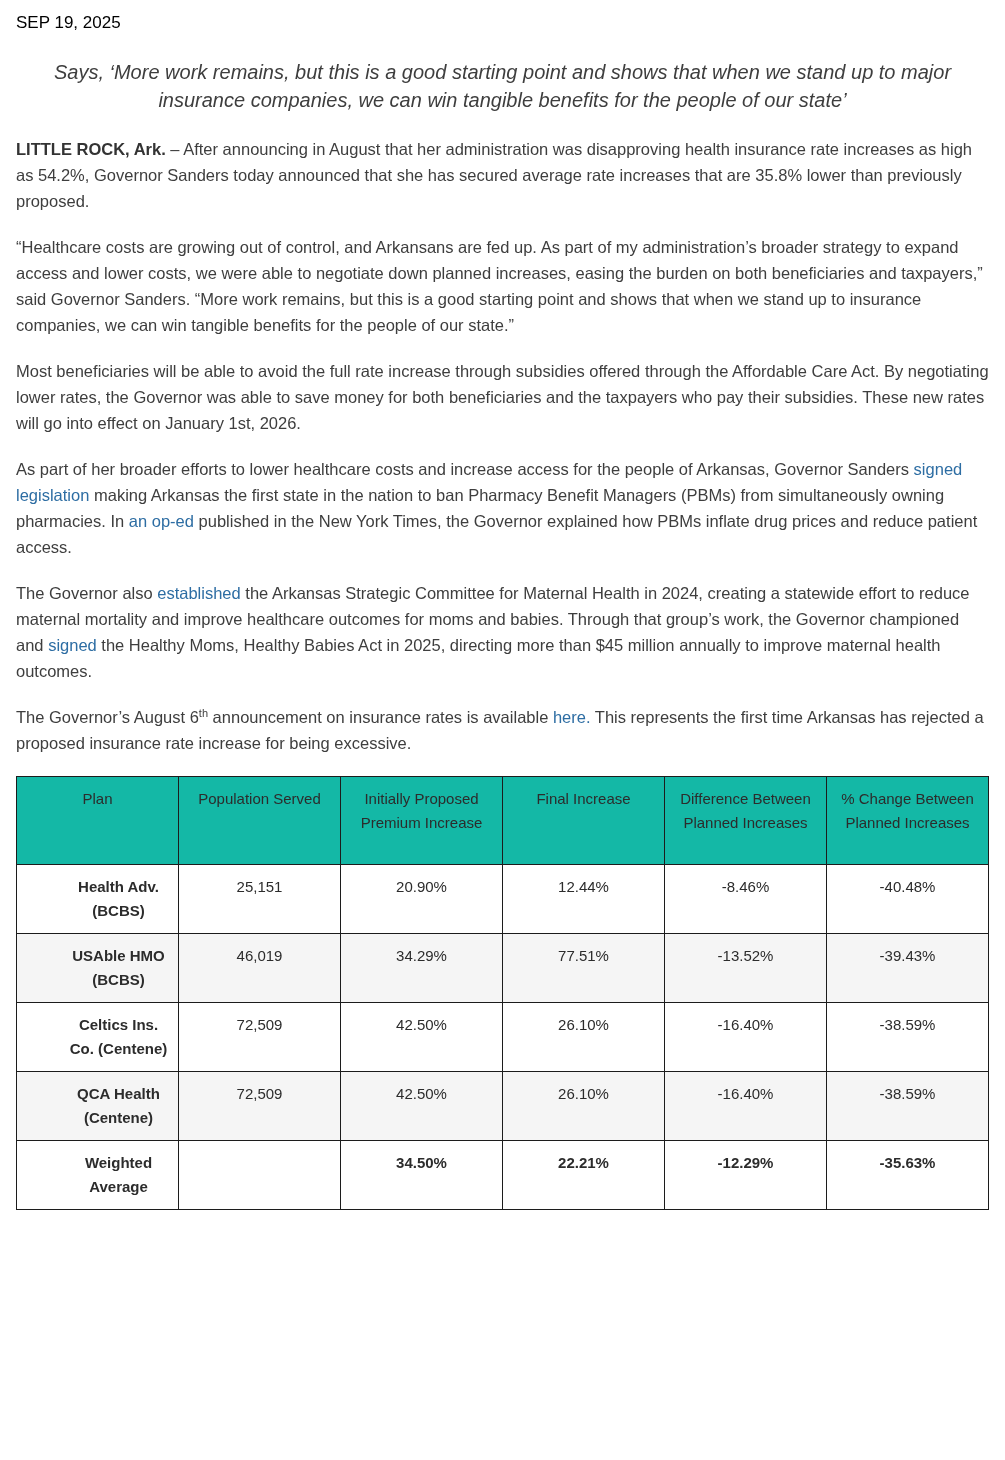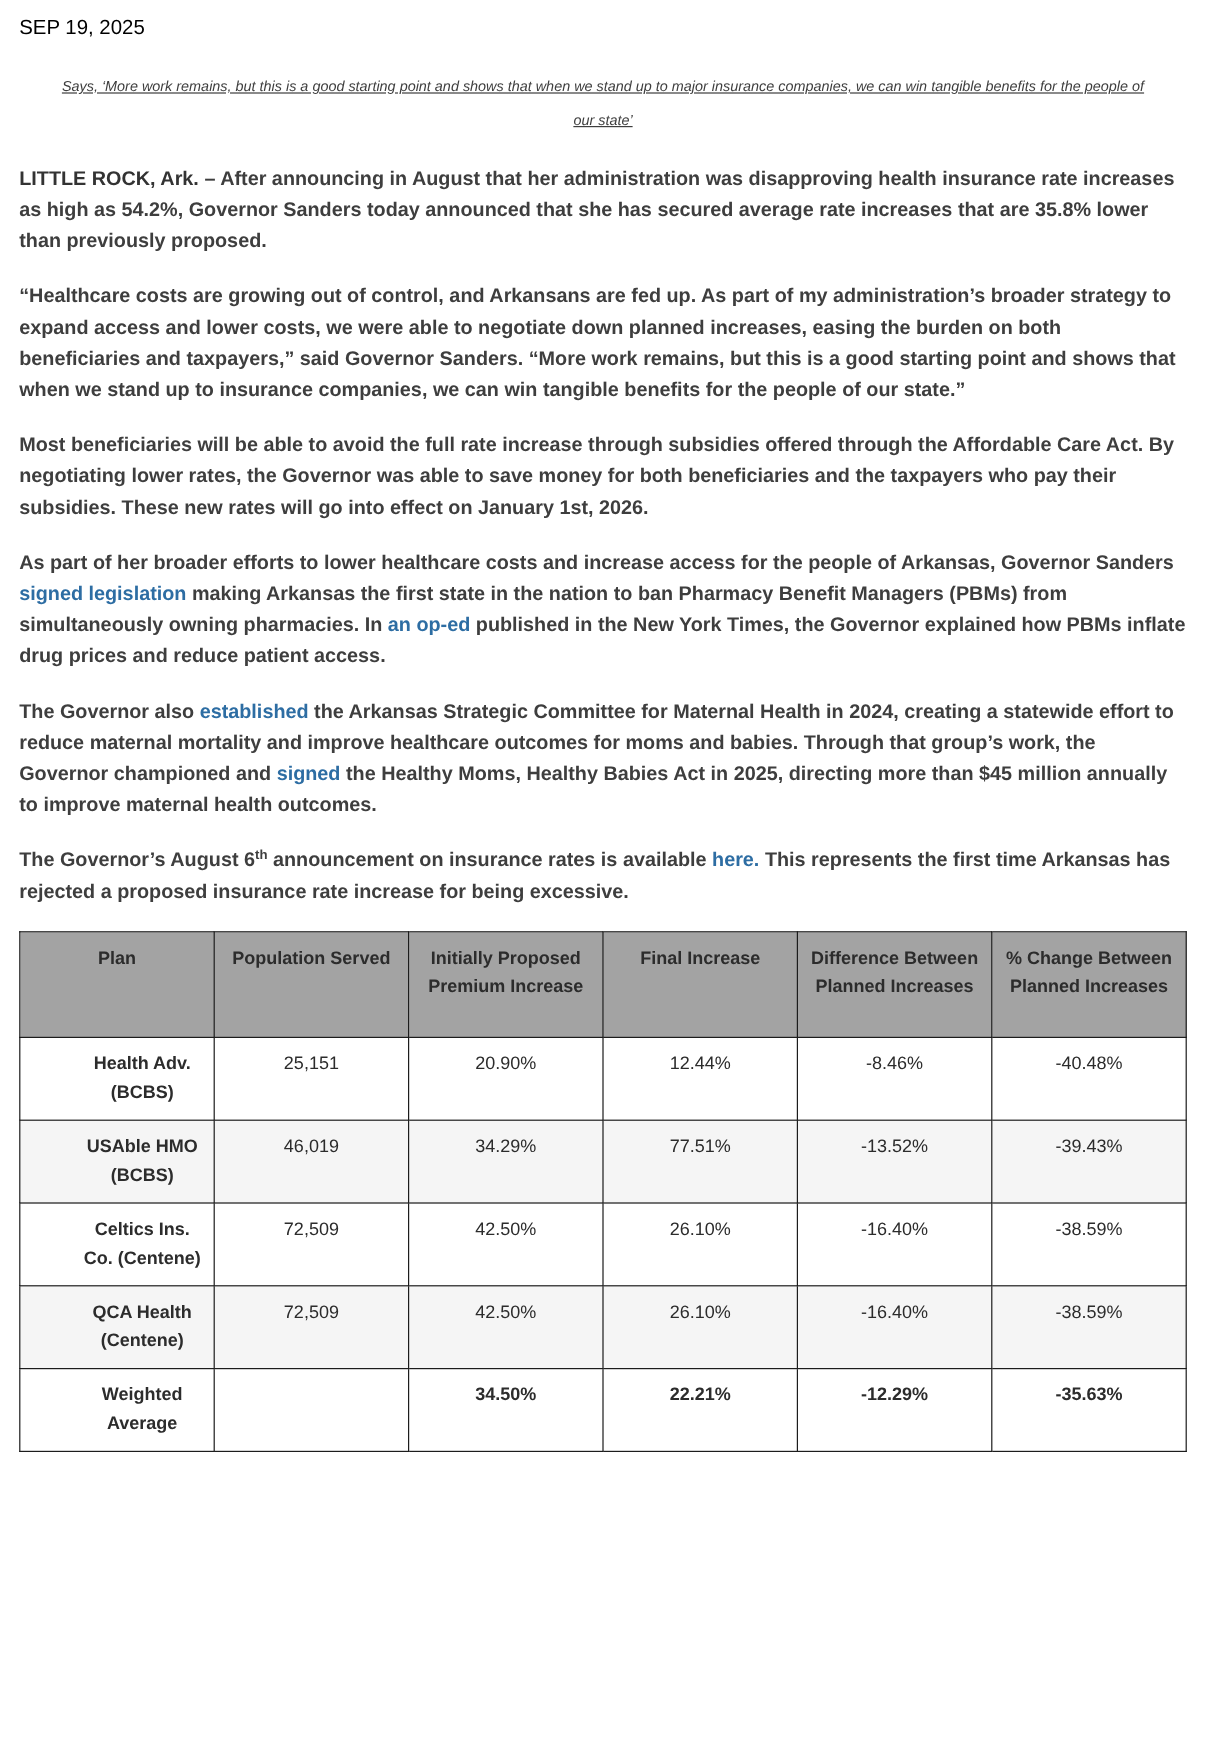--- a/index.html
+++ b/index.html
@@ -27,32 +27,30 @@
     font-weight: bold;
     font-size: 35px;
     line-height: 46px;
     letter-spacing: 0.3px;
     max-width: 950px;
     margin: 0 0 28px 0;
   }
   .quote {
     font-style: italic;
     text-align: center;
-    font-size: 12px;
+    font-size: 20px;
     line-height: 28px;
     max-width: 905px;
     margin: 0 auto 22px auto;
     color: #3e3e3e;
-    text-decoration: underline;
   }
   p.body-par {
     font-size: 16.5px;
     line-height: 26px;
     margin: 0 0 20px 0;
-    font-weight: bold;
   }
   p.body-par strong { color: #333333; }
   a.inline-link {
     color: #2d6da3;
     text-decoration: none;
     cursor: pointer;
   }
   sup.ord {
     font-size: 11px;
     line-height: 0;
@@ -68,22 +66,22 @@
     border: 1.5px solid #1c1c1c;
     text-align: center;
     vertical-align: top;
     font-size: 15px;
     line-height: 24px;
     padding: 10px 6px;
     box-sizing: border-box;
     overflow-wrap: break-word;
   }
   .rate-table th {
-    background: #a3a3a3;
-    font-weight: bold;
+    background: #14b8a6;
+    font-weight: normal;
     height: 88px;
     color: #2c2c2c;
   }
   .rate-table td { color: #2c2c2c; height: 40px; }
   .rate-table td.plan-col { font-weight: bold; padding-left: 48px; }
   .rate-table tbody tr:nth-child(even) td { background: #f5f5f5; }
   .rate-table tr.bold-row td { font-weight: bold; }
 </style>
 </head>
 <body>

